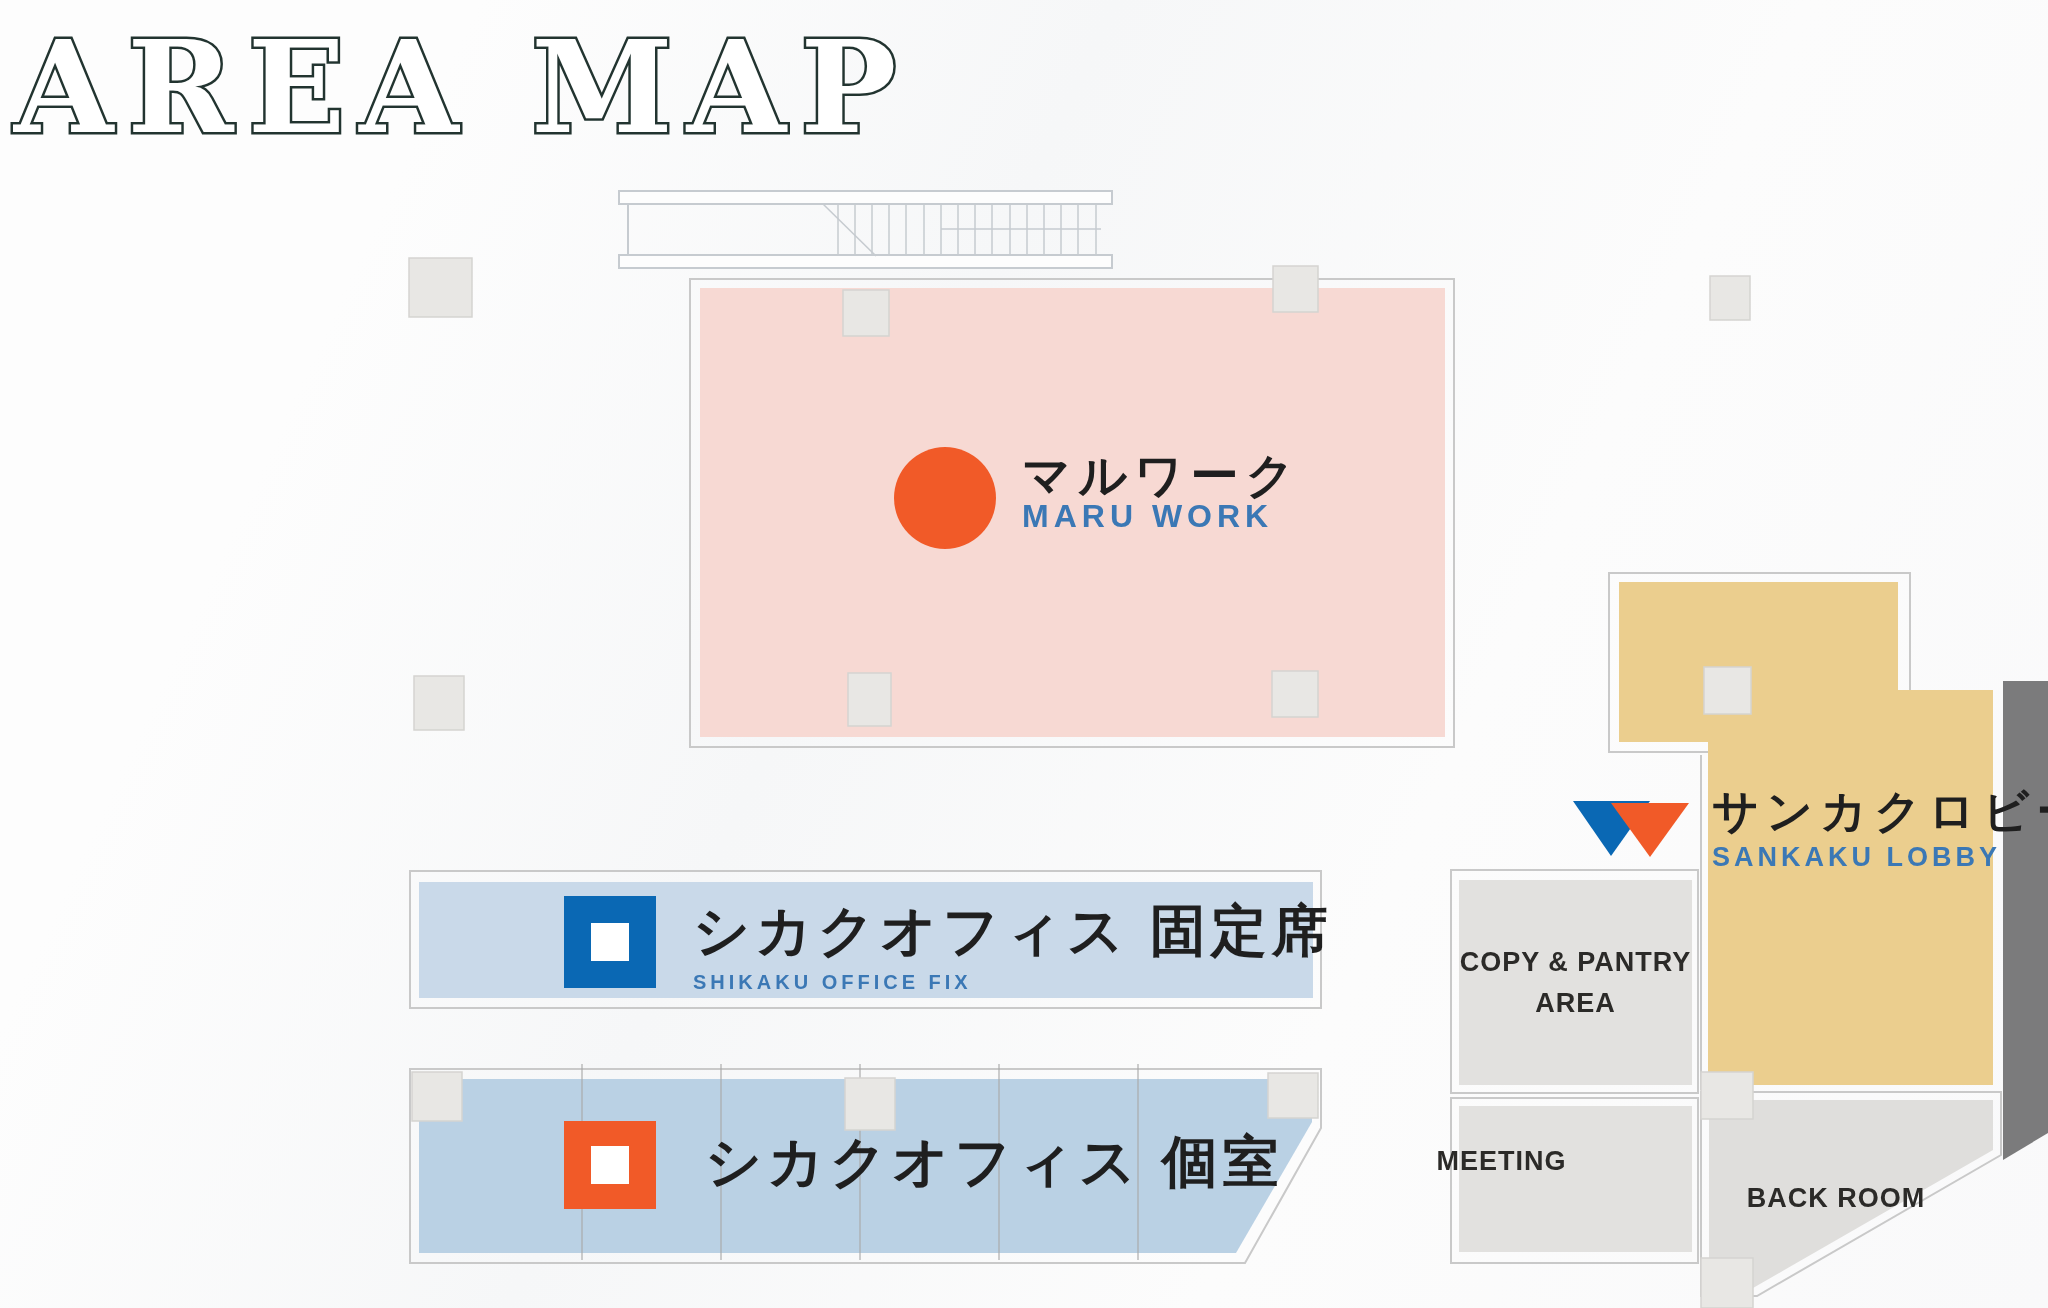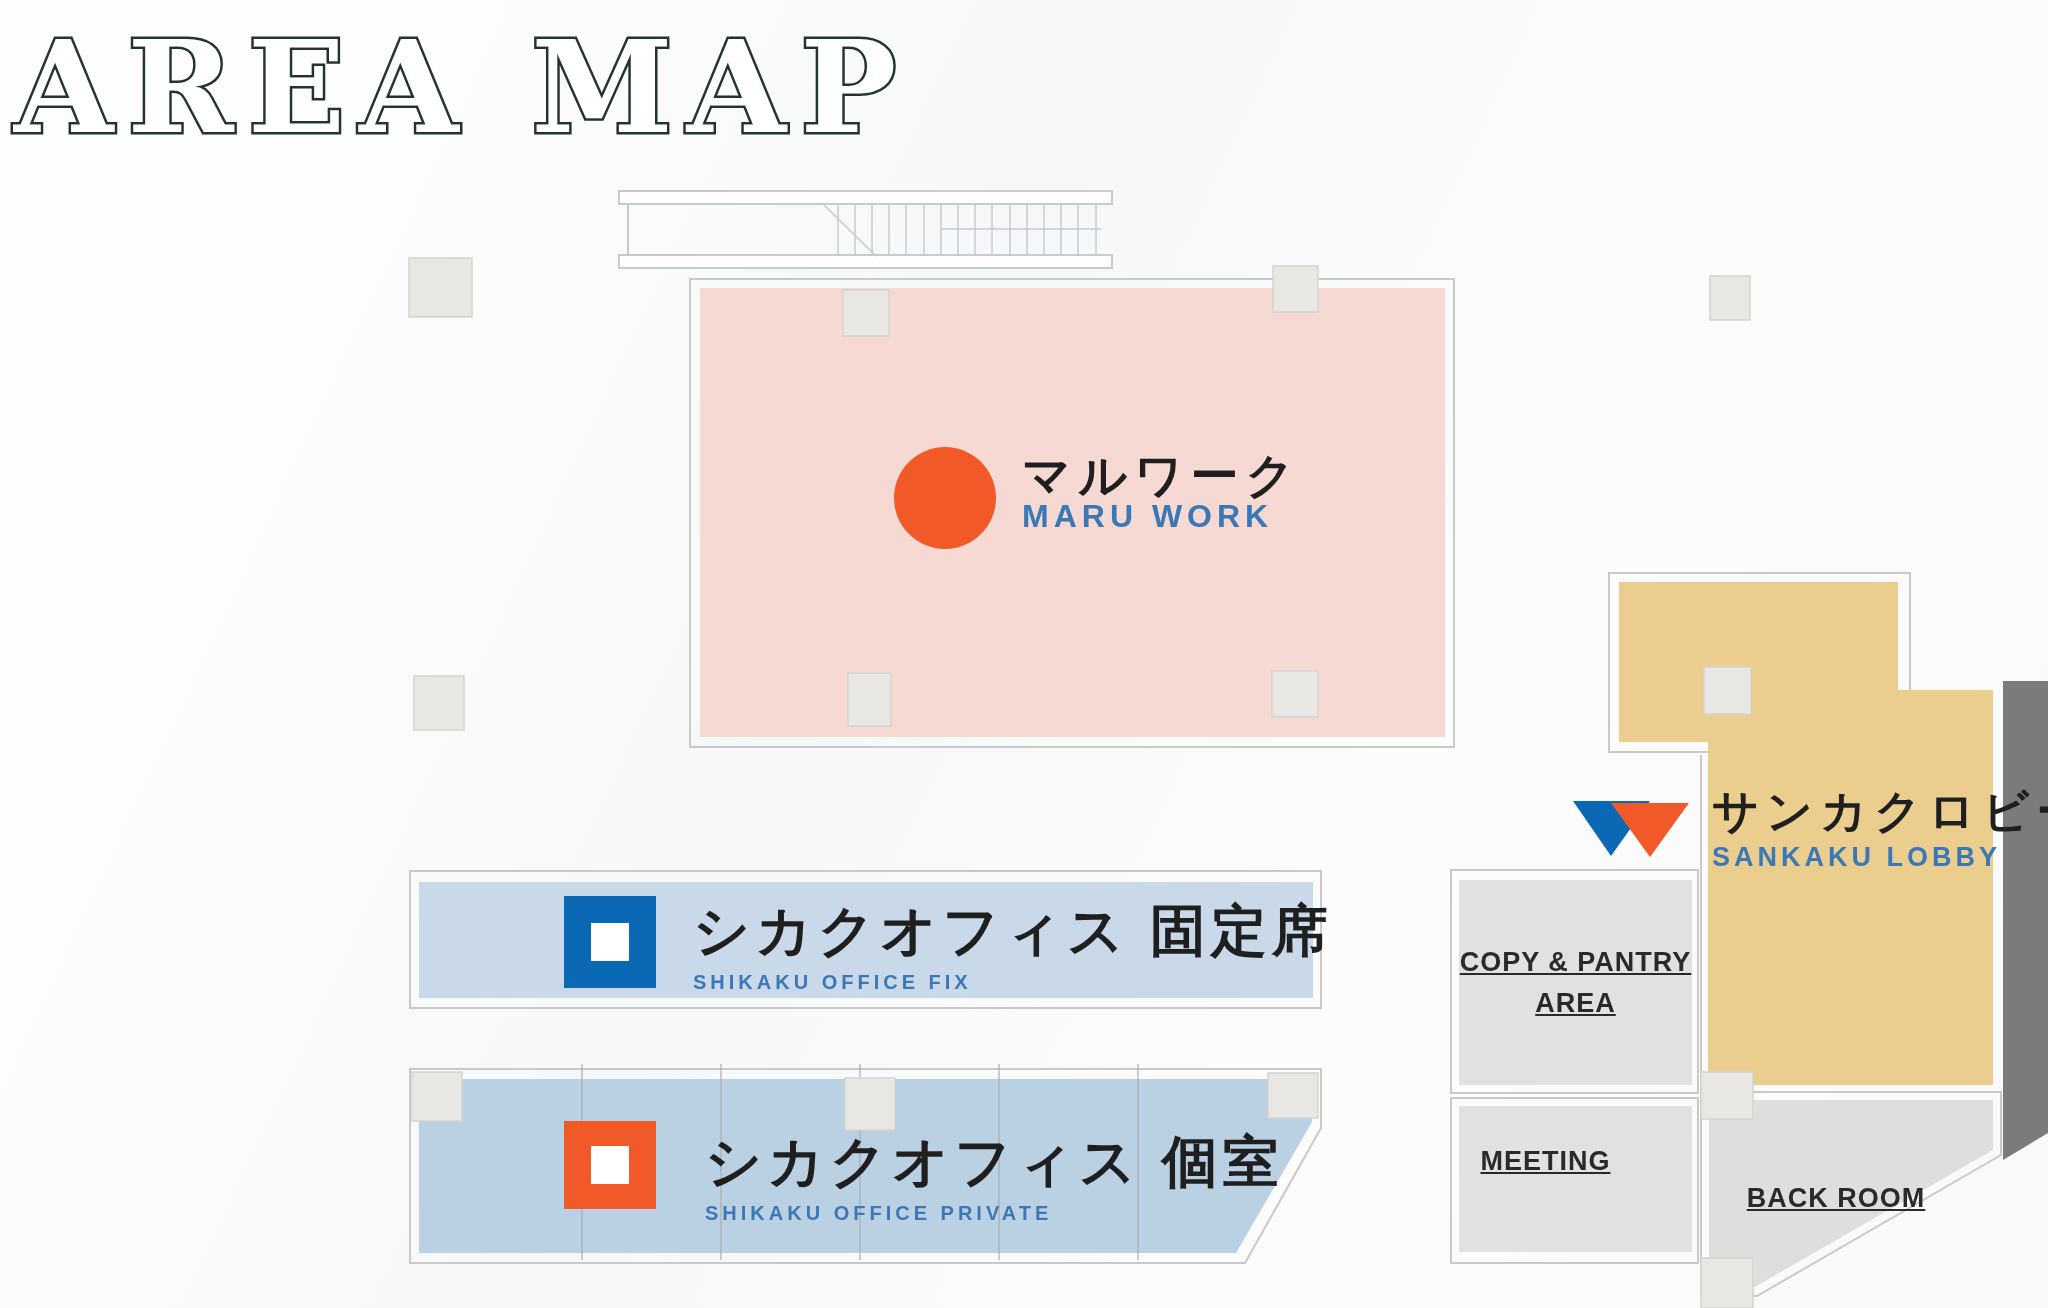--- a/index.html
+++ b/index.html
@@ -12,21 +12,21 @@
   .label{position:absolute;pointer-events:none;}
   .jp{font-weight:bold;color:var(--text-dark);white-space:nowrap;}
   .en{font-weight:bold;color:var(--text-blue);white-space:nowrap;}
   .maru .jp{font-size:48px;letter-spacing:7px;line-height:1;}
   .maru .en{font-size:32px;letter-spacing:5px;line-height:1;}
   .band .jp{font-size:56px;letter-spacing:5px;line-height:1;}
   .band .en{font-size:20px;letter-spacing:4px;line-height:1;margin-top:13px;}
   .lobby .jp{font-size:46px;letter-spacing:7px;line-height:1;}
   .lobby .en{font-size:27px;letter-spacing:4px;line-height:1;margin-top:10px;}
   .room{display:flex;align-items:center;justify-content:center;text-align:center;
-        font-weight:bold;color:#2B2A28;font-size:27px;line-height:1.5;letter-spacing:1px;text-decoration:underline;}
+        font-weight:bold;color:#2B2A28;font-size:27px;line-height:1.5;letter-spacing:1px;}
   .room .inner{display:block;}
 </style>
 </head>
 <body>
 
 <div id="stage">
 
   <svg width="2048" height="1308" viewBox="0 0 2048 1308">
 
     <g>
@@ -99,36 +99,35 @@
     <div class="en">MARU WORK</div>
   </div>
 
   <div class="label band" style="left:693px;top:903px;">
     <div class="jp">シカクオフィス 固定席</div>
     <div class="en">SHIKAKU OFFICE FIX</div>
   </div>
 
   <div class="label band" style="left:693px;top:1134px;margin-left:12px;">
     <div class="jp">シカクオフィス 個室</div>
-    <div class="en">SHIKAKU OFFICE PRIVATE</div>
   </div>
 
   <div class="label lobby" style="left:1712px;top:788px;">
     <div class="jp">サンカクロビー</div>
     <div class="en">SANKAKU LOBBY</div>
   </div>
 
   <div class="label room" style="left:1459px;top:880px;width:233px;height:205px;">
     <span class="inner">
       <span style="display:block;">COPY &amp; PANTRY</span>
       <span style="display:block;">AREA</span>
     </span>
   </div>
 
-  <div class="label room" style="left:1429px;top:1106px;width:233px;height:110px;">
+  <div class="label room" style="left:1385px;top:1106px;width:233px;height:110px;">
     <span>MEETING</span>
   </div>
 
   <div class="label room" style="left:1711px;top:1150px;width:250px;height:42px;margin-top:27px;">
     <span>BACK ROOM</span>
   </div>
 
 </div>
 
 </body></html>

